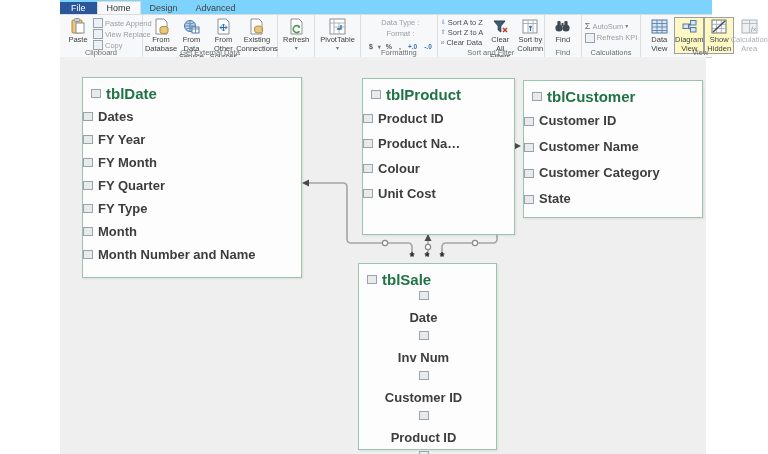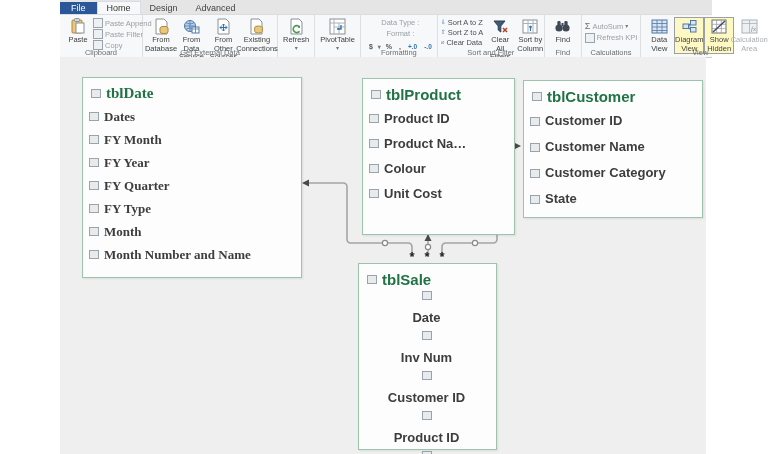--- a/index.html
+++ b/index.html
@@ -1,20 +1,20 @@
 <!DOCTYPE html>
 <html><head>
 <meta charset="utf-8">
 <style>
   html,body{margin:0;padding:0;}
   body{width:768px;height:454px;background:#ffffff;font-family:"Liberation Sans",sans-serif;position:relative;overflow:hidden;}
 
   
   .ribbon{position:absolute;left:60px;top:0;width:652px;height:57px;background:#f7f8f9;border-bottom:1px solid #cfcfcf;}
-  .tabrow{height:14px;display:flex;align-items:flex-end;background:#e5e5e5;border-bottom:1px solid #d9dce0;}
+  .tabrow{height:14px;display:flex;align-items:flex-end;background:#7dd3fc;border-bottom:1px solid #d9dce0;}
   .tab{font-size:9px;color:#444;padding:1px 9px 1px 9px;cursor:default;}
   .tab.file{background:#2b579a;color:#fff;padding:1px 11px;}
   .tab.active{background:#f7f8f9;border:1px solid #d9dce0;border-bottom:none;color:#333;}
   .groups{display:flex;height:42px;}
   .group{position:relative;border-right:1px solid #dcdee0;padding:2px 3px 9px 3px;display:flex;align-items:flex-start;}
   .glabel{position:absolute;bottom:0;left:0;right:0;text-align:center;font-size:7.5px;color:#6b6f73;white-space:nowrap;}
   .bigbtn{display:flex;flex-direction:column;align-items:center;justify-content:flex-start;font-size:7.5px;color:#3f3f3f;text-align:center;line-height:1.15;padding:1px 2px;min-width:26px;}
   .bigbtn .ic{height:17px;display:flex;align-items:center;justify-content:flex-start;margin-bottom:1px;}
   .bigbtn.pressed{background:#fef9c3;border:1px solid #9aa0a6;padding:0 1px;}
   .bigbtn.disabled{color:#a9adb0;}
@@ -24,21 +24,21 @@
   .chev{font-size:6px;color:#777;}
   .mini{font-size:7px;color:#555;border:1px solid transparent;padding:0 1px;}
   .fmtlbl{font-size:7.5px;color:#9aa0a4;white-space:nowrap;line-height:1.5;}
   .fmtbtns{display:flex;gap:3px;align-items:center;margin-top:2px;font-size:8.5px;color:#4a4f52;font-weight:bold;}
   .sq{display:inline-block;width:8px;height:8px;border:1px solid #9aa3ad;background:#eef1f3;}
 
   
   .canvas{position:absolute;left:60px;top:57px;width:646px;height:397px;background:#eeefee;}
   .tbox{position:absolute;background:#fdfdfd;border:1px solid #9cc3ab;box-shadow:1px 1px 2px rgba(0,0,0,0.08);}
   .thead{display:flex;align-items:center;gap:5px;padding:7px 8px 3px 8px;color:#217346;font-weight:bold;font-size:15px;}
-  .trow{display:flex;align-items:center;gap:5px;padding:0 8px 0 6px;font-size:13px;font-weight:bold;color:#3d3d3d;white-space:nowrap;overflow:hidden;}
+  .trow{display:flex;align-items:center;gap:5px;padding:0 8px 0 0;font-size:13px;font-weight:bold;color:#3d3d3d;white-space:nowrap;overflow:hidden;}
   .t0 .trow{line-height:23px;}
   .t1 .trow{line-height:25px;}
   .t2 .trow{line-height:26px;}
   .t3 .trow{line-height:26px;flex-direction:column;}
   .fico{display:inline-block;width:8px;height:7px;border:1px solid #9aa3ad;background:#e8ebec;flex:none;}
   .rel{position:absolute;left:0;top:0;pointer-events:none;}
 </style>
 </head>
 <body>
 
@@ -63,21 +63,21 @@
         </span>
         <span>Paste</span>
       </div>
       <div class="smallstack">
         <div class="smallbtn">
             <span class="sq"></span>
             <span>Paste Append</span>
           </div>
         <div class="smallbtn">
             <span class="sq"></span>
-            <span>Paste Filter</span>
+            <span>View Replace</span>
           </div>
         <div class="smallbtn">
             <span class="sq"></span>
             <span>Copy</span>
           </div>
       </div>
       <div class="glabel">Clipboard</div>
     </div>
 
     <div class="group" style="width:128px;">
@@ -301,36 +301,36 @@
     </g>
 
     <g>
       <path d="M 454 89 H 441 Q 437 89 437 93 V 182 Q 437 186 433 186 H 386 Q 382 186 382 190 V 200" fill="none" stroke="#a5a5a5" stroke-width="1.6"></path>
       <polygon points="461,89 454,85.5 454,92.5" fill="#4a4a4a"></polygon>
       <circle cx="415" cy="186" r="2.6" fill="#fff" stroke="#8a8a8a" stroke-width="1.2"></circle>
       <text x="382" y="204" font-size="13" font-weight="bold" fill="#222" text-anchor="middle">*</text>
     </g>
   </svg>
 
-  <div class="tbox t0" style="left:22px;top:20px;width:218px;height:199px;font-family:Liberation Serif, serif;">
+  <div class="tbox t0" style="left:22px;top:20px;width:218px;height:199px;">
     <div class="thead">
         <span class="fico"></span>
         <span>tblDate</span>
       </div>
     <div class="trow">
         <span class="fico"></span>
         <span>Dates</span>
       </div>
     <div class="trow">
         <span class="fico"></span>
+        <span>FY Year</span>
+      </div>
+    <div class="trow">
+        <span class="fico"></span>
         <span>FY Month</span>
-      </div>
-    <div class="trow">
-        <span class="fico"></span>
-        <span>FY Year</span>
       </div>
     <div class="trow">
         <span class="fico"></span>
         <span>FY Quarter</span>
       </div>
     <div class="trow">
         <span class="fico"></span>
         <span>FY Type</span>
       </div>
     <div class="trow">

